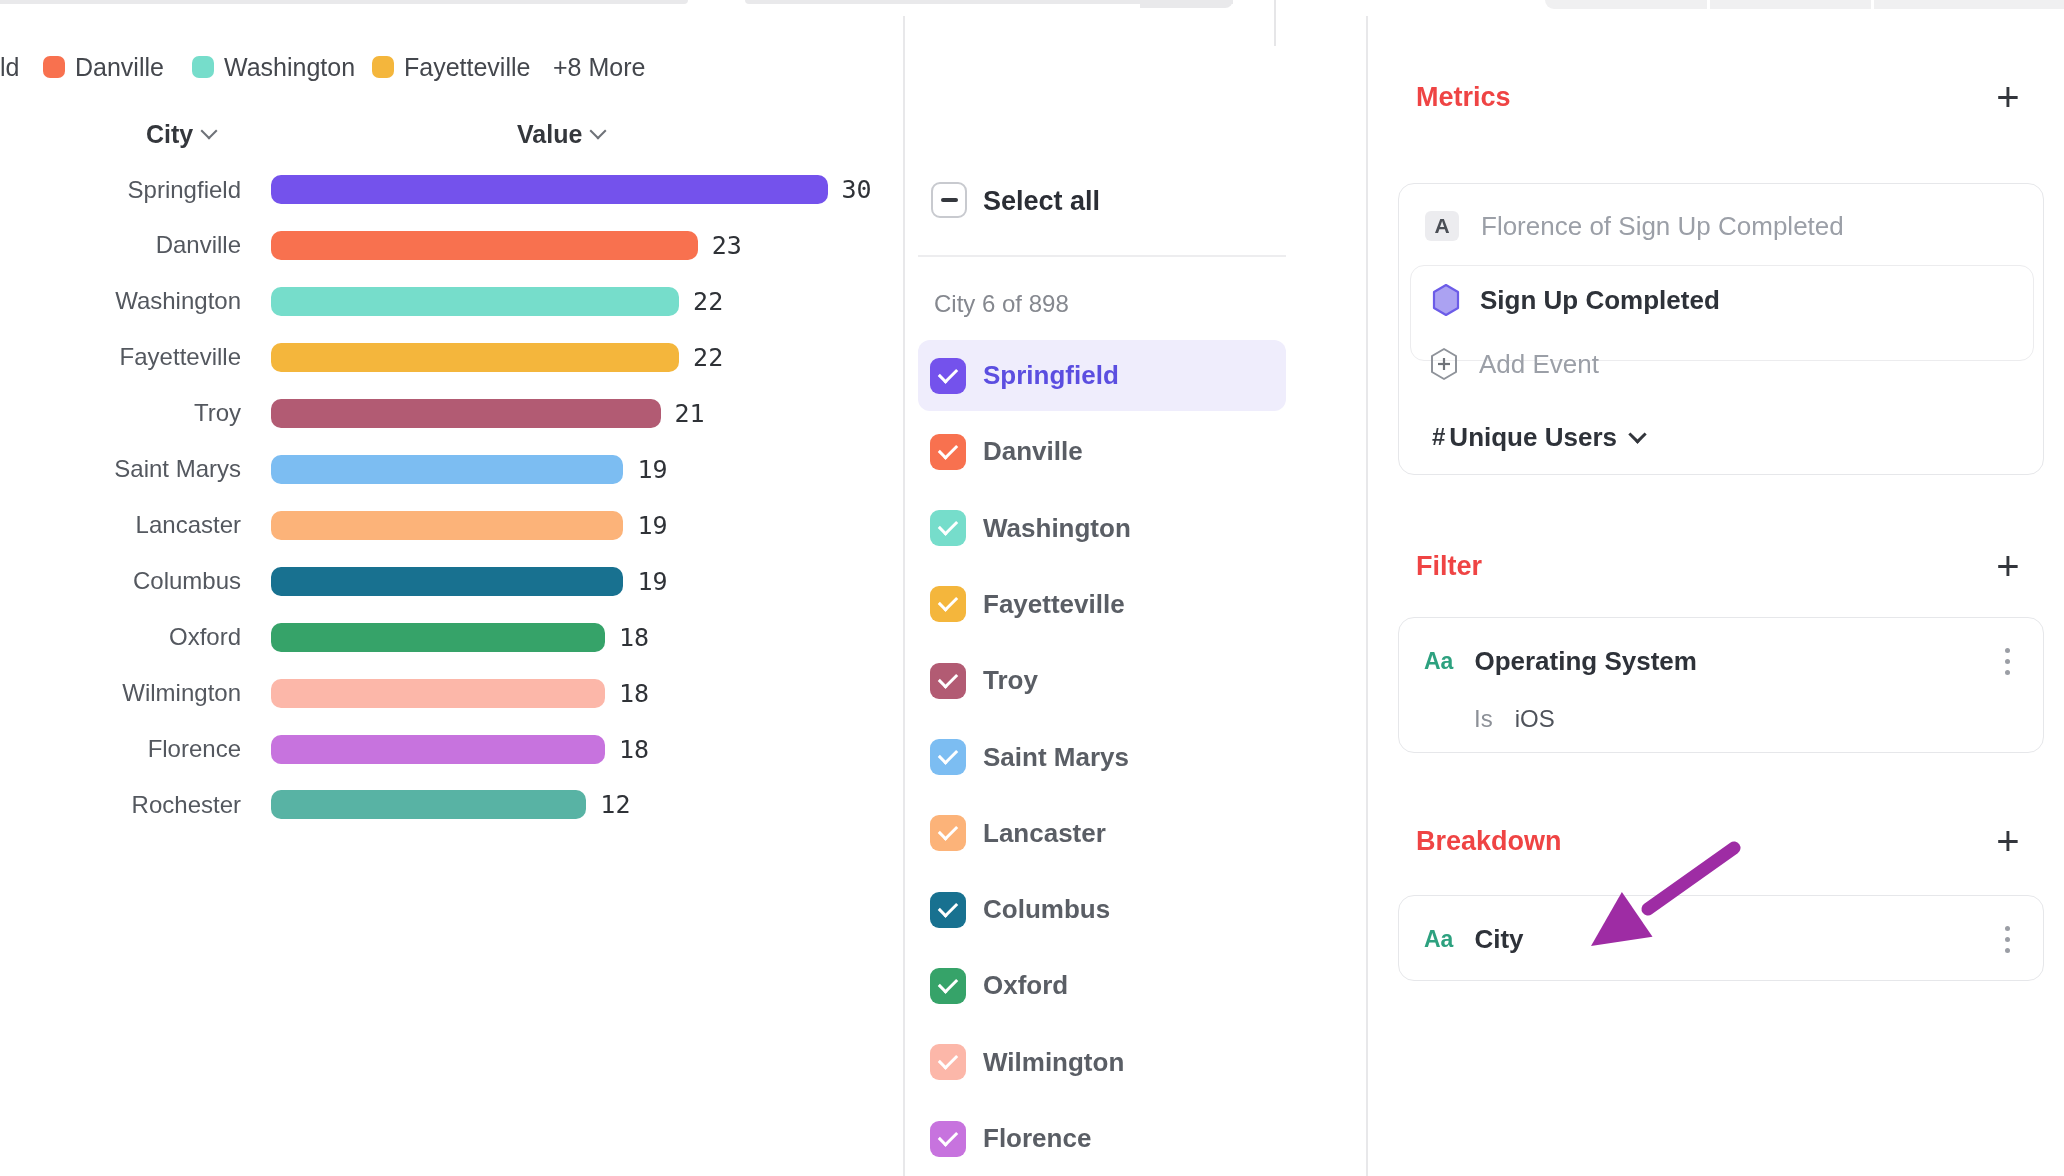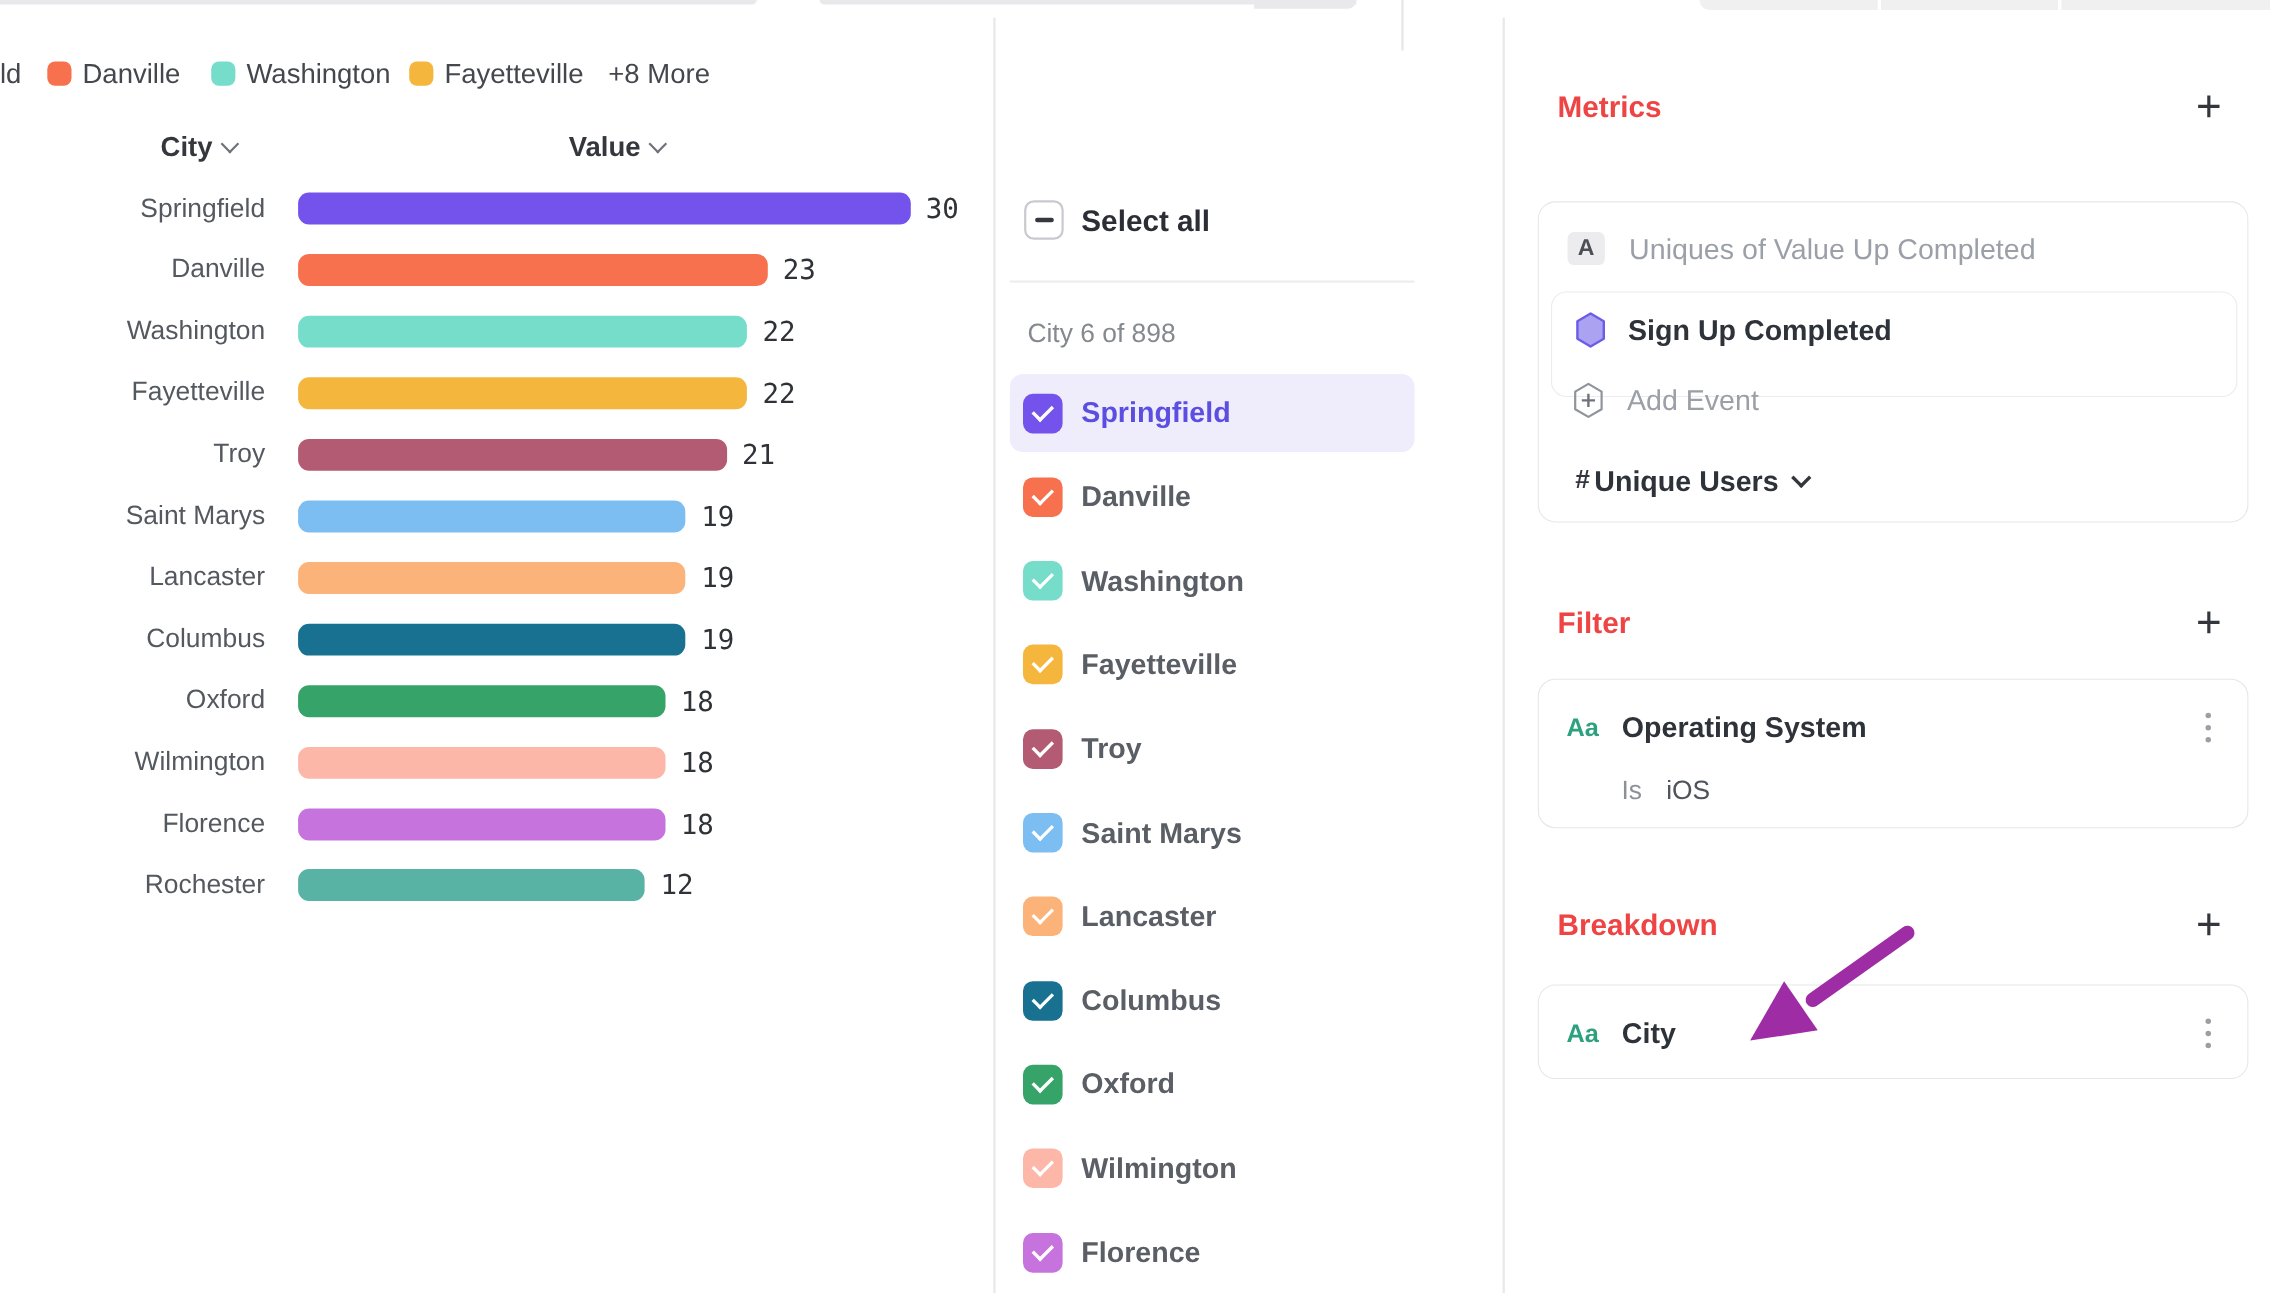--- a/index.html
+++ b/index.html
@@ -255,21 +255,21 @@
         <span class="city-name">Florence</span>
       </div>
     </div>
 
   <div class="sec-head" style="top:79px;">Metrics</div>
   <div class="plus-btn" style="top:79px;">+</div>
 
   <div class="card" style="top:183px;height:292px;">
     <div class="row-line" style="top:24px;height:36px;">
       <span class="a-badge" style="margin-left:26px;">A</span>
-      <span class="muted" style="margin-left:22px;font-size:26px;">Uniques of Value Up Completed</span>
+      <span class="muted" style="margin-left:22px;font-size:26px;">Florence of Sign Up Completed</span>
     </div>
     <div class="inner-card" style="top:81px;height:96px;padding-left:16px;">
       <div class="row-line" style="top:14px;height:40px;">
         <svg width="30" height="34" viewBox="0 0 30 34" style="margin-left:20px;">
           <polygon points="15,2 27,9 27,25 15,32 3,25 3,9" fill="#aba2f2" stroke="#6c5ce8" stroke-width="2.2" stroke-linejoin="round"></polygon>
         </svg>
         <span class="dark-strong" style="margin-left:19px;font-size:26px;">Sign Up Completed</span>
       </div>
       <div class="row-line" style="top:78px;height:40px;">
         <svg width="30" height="34" viewBox="0 0 30 34" style="margin-left:18px;">

